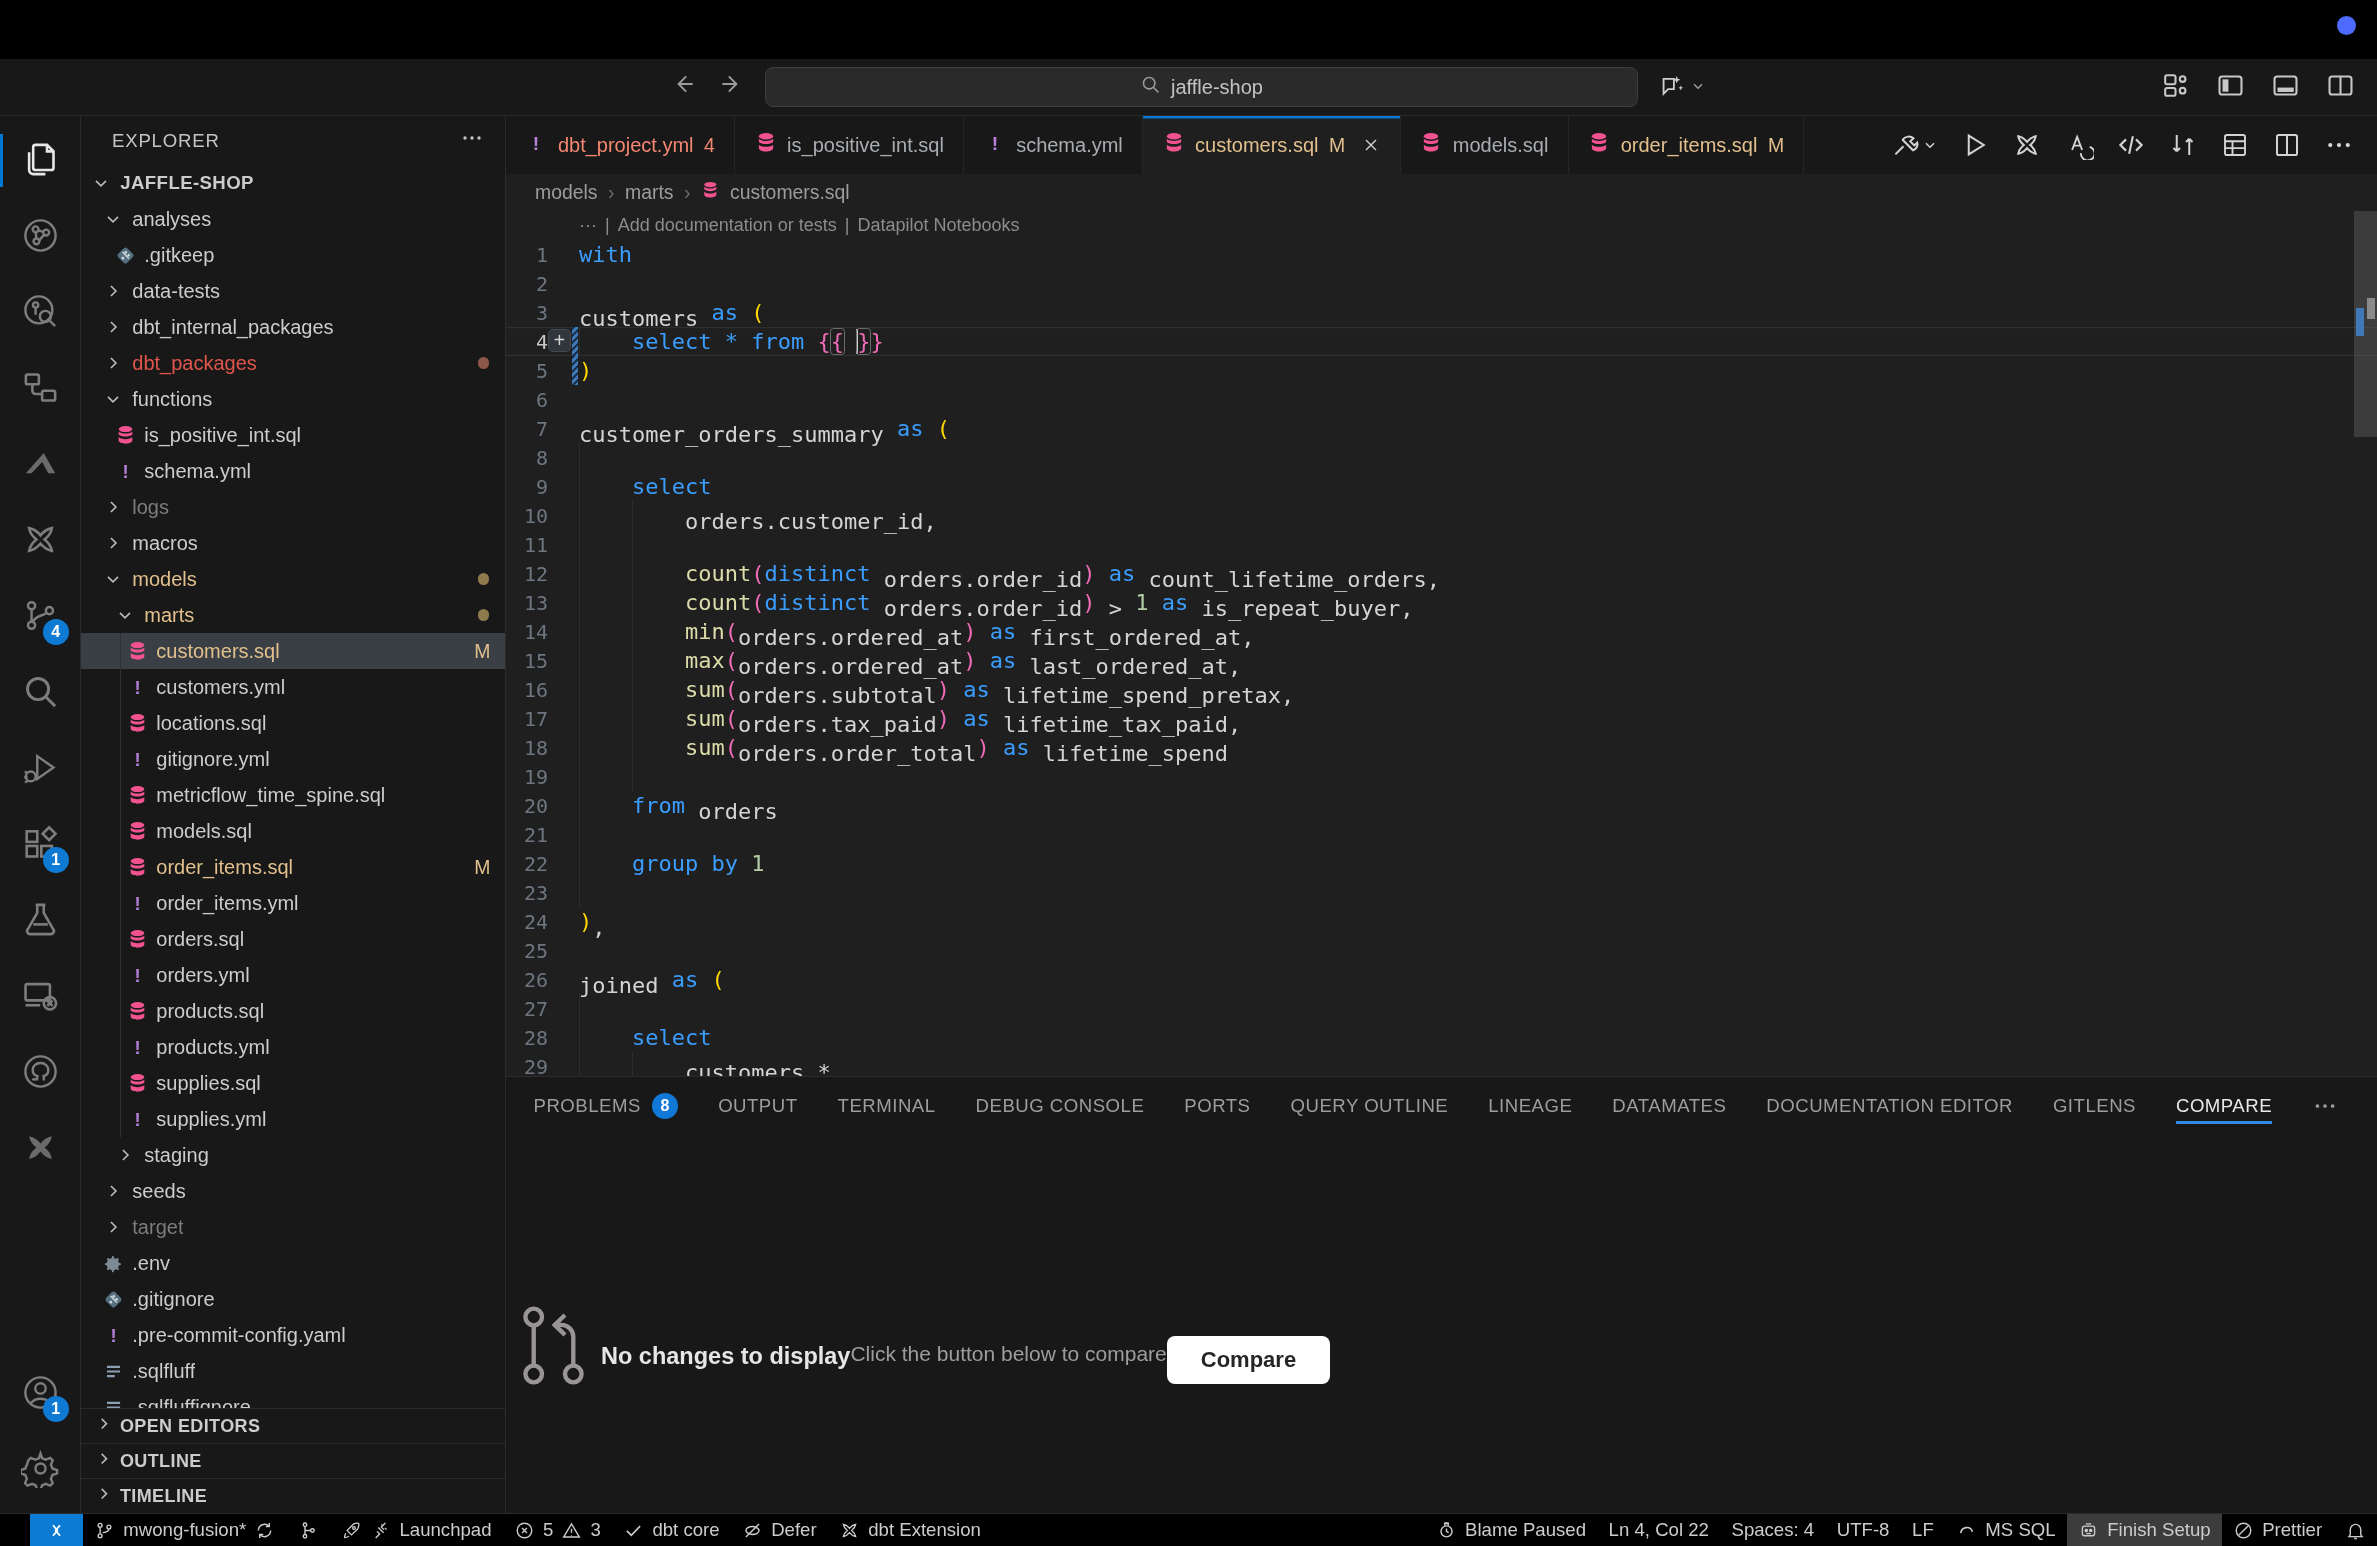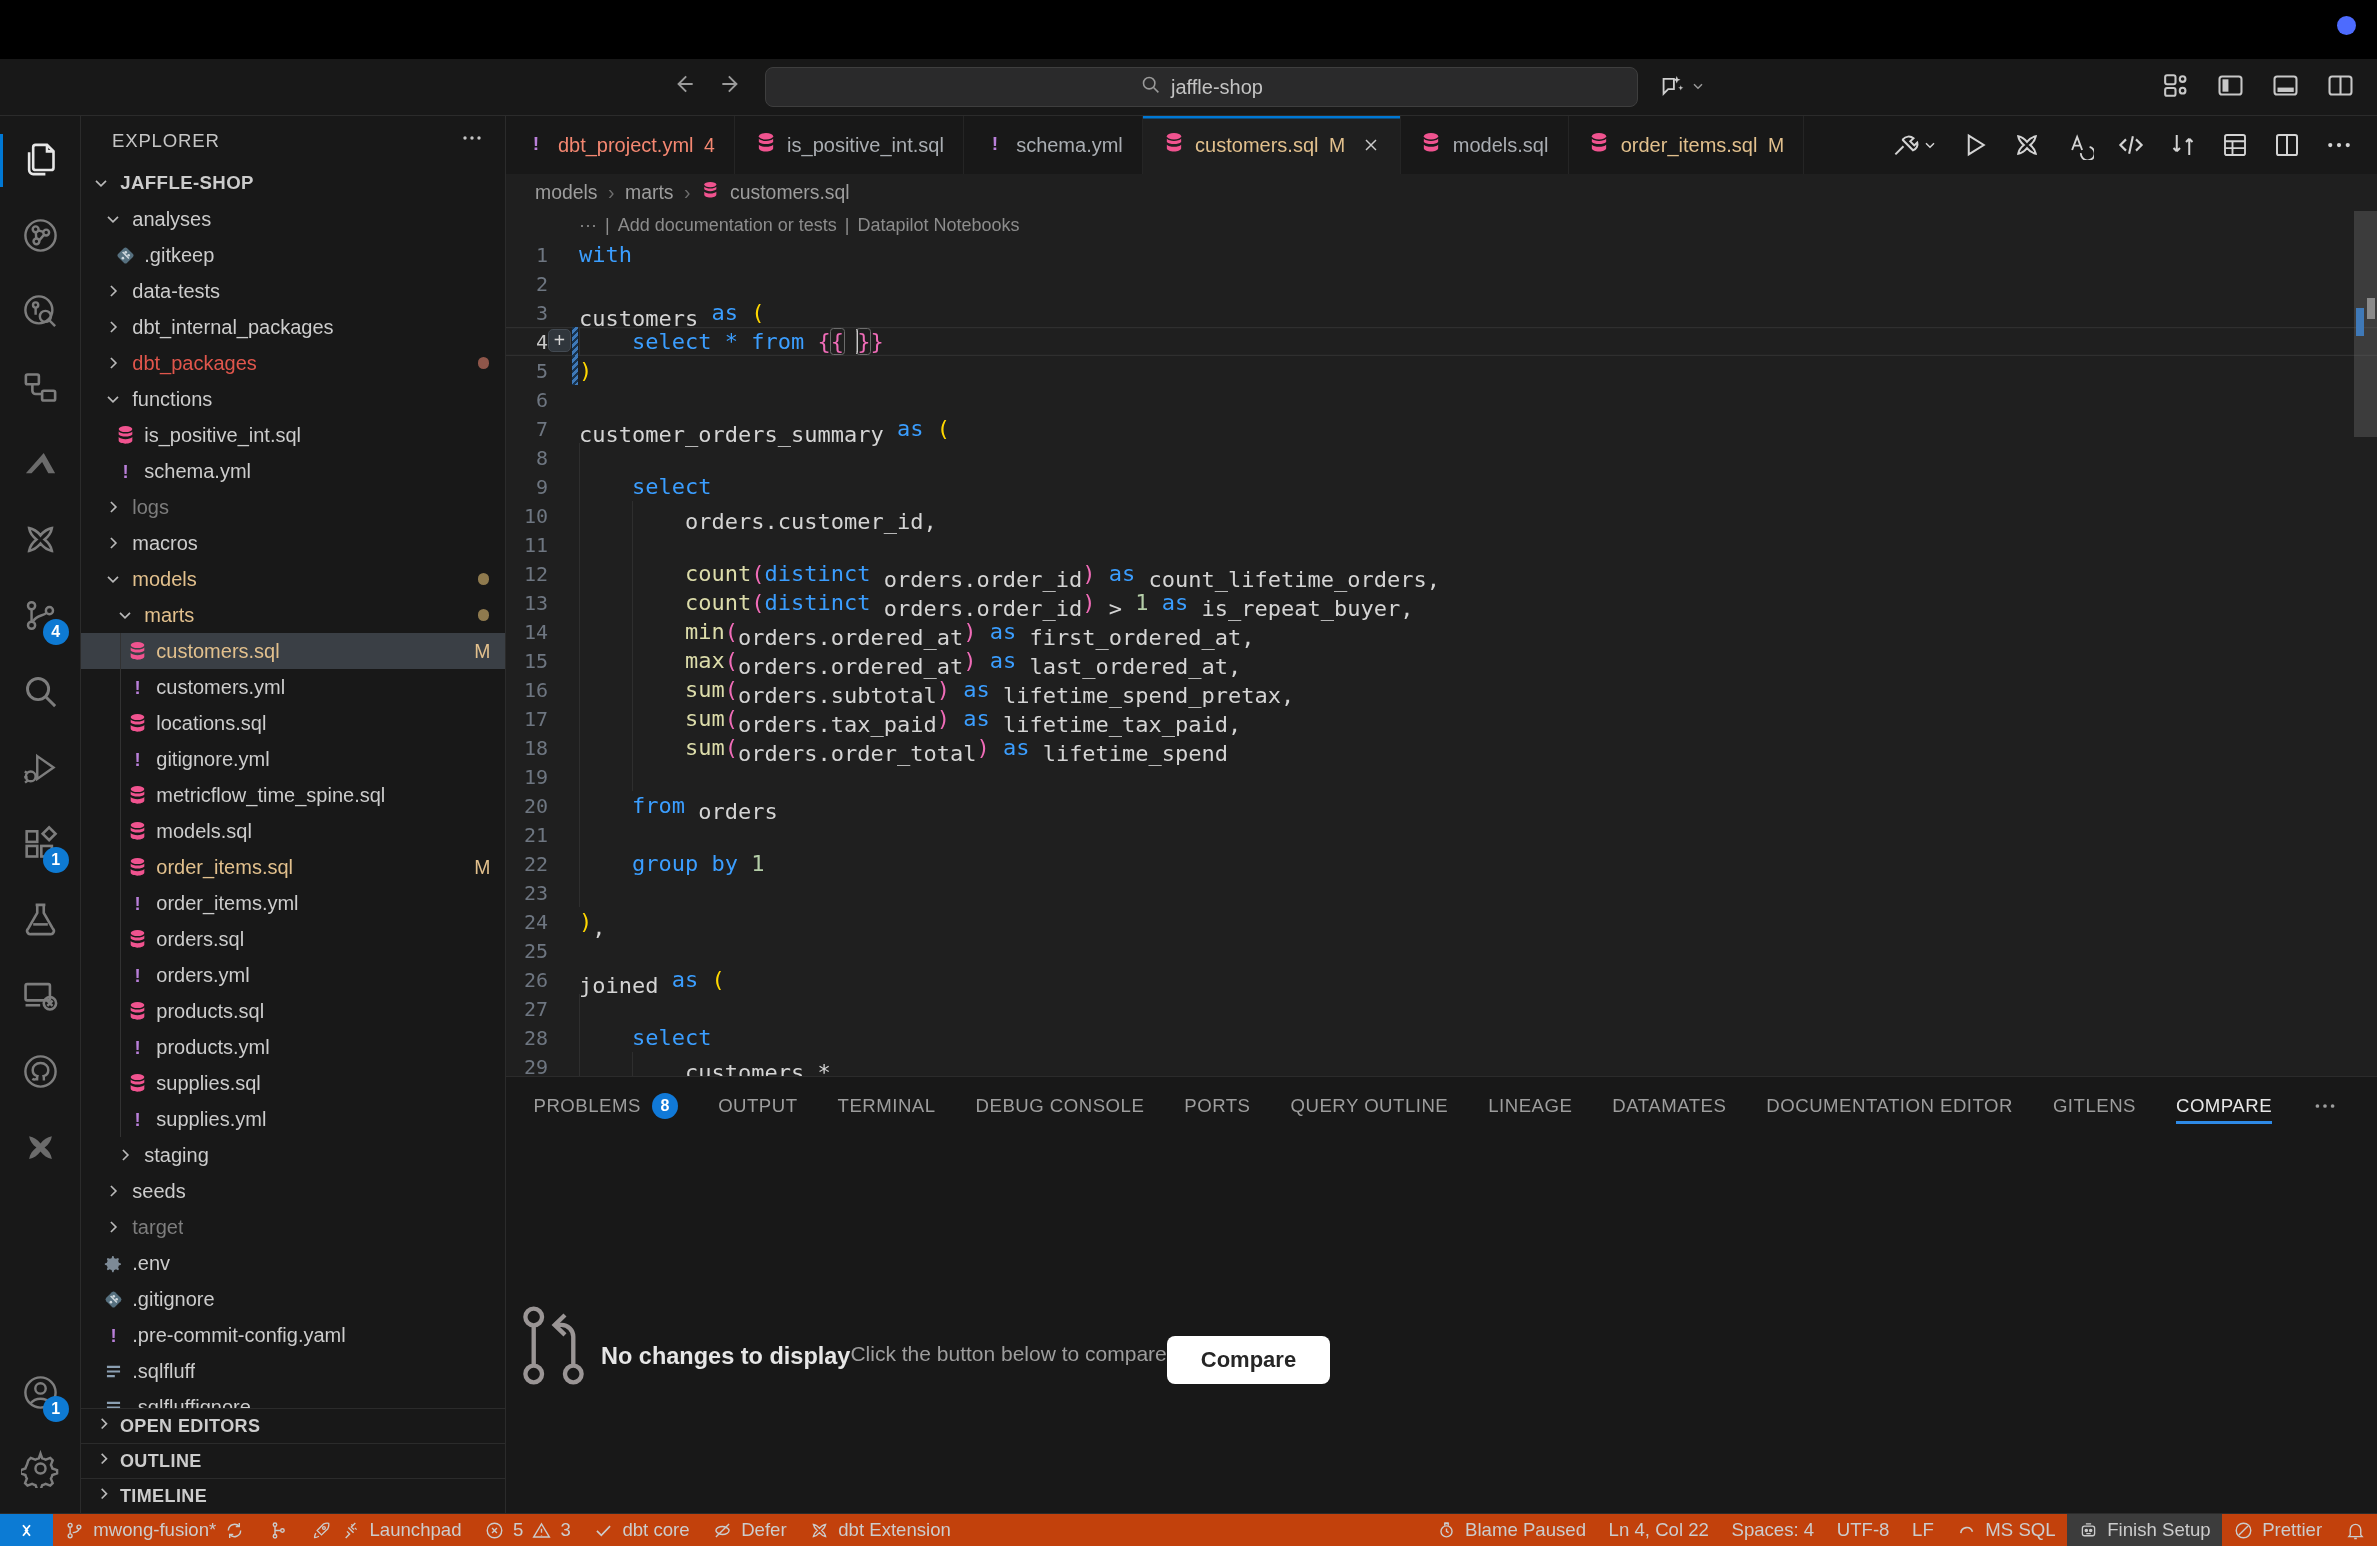--- a/index.html
+++ b/index.html
@@ -123,22 +123,22 @@
   .ptab-badge { min-width:26px; height:26px; padding:0 4.9px; border-radius:13px; background:#1079d8; color:#fff;
     font-size:16px; font-weight:bold; display:flex; align-items:center; justify-content:center; }
   .panel-body { flex:1; display:flex; flex-direction:row; align-items:center; padding-top:47px; }
   .empty-icon svg { width:95px; height:95px; color:#9a9595; }
   .empty-title { margin-top:19.4px; font-size:23.5px; font-weight:bold; color:#e6e6e6; }
   .empty-sub { margin-top:14.6px; font-size:21px; color:#9d9d9d; }
   .compare-btn { margin-top:26px; background:#ffffff; color:#262626; border:none; border-radius:8px;
     padding:11.3px 34px; font-size:22px; font-weight:bold; font-family:"Liberation Sans", sans-serif; cursor:pointer; }
 
   
-  .statusbar { height:33px; flex:none; background:#c2410c; border-top:0.8px solid #2b2b2b; display:flex; align-items:stretch;
-    font-size:18.6px; color:#cccccc; }
+  .statusbar { height:33px; flex:none; background:#000000; border-top:0.8px solid #2b2b2b; display:flex; align-items:stretch;
+    font-size:18.6px; color:#cccccc;padding-left:30px; }
   .sb-group { display:flex; align-items:stretch; }
   .sb-group.right { margin-left:auto; }
   .sb-item { display:flex; align-items:center; gap:8px; padding:0 11.3px; cursor:pointer; white-space:nowrap; }
   .sb-item .icon { display:flex; } .sb-item .icon svg { width:21px; height:21px; }
   .sb-item.accent { background:#0c7bd4; color:#fff; padding:0 16px; }
   .sb-item.hl { background:#3c3c3c; }
 </style>
 </head>
 <body>
 

